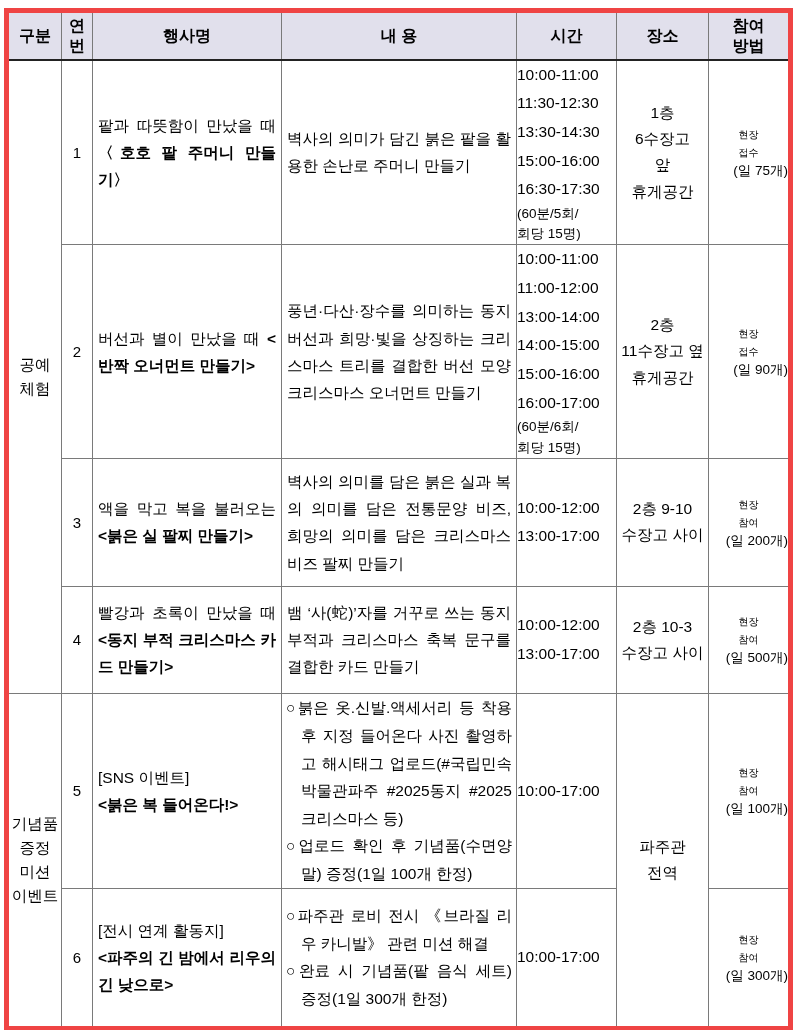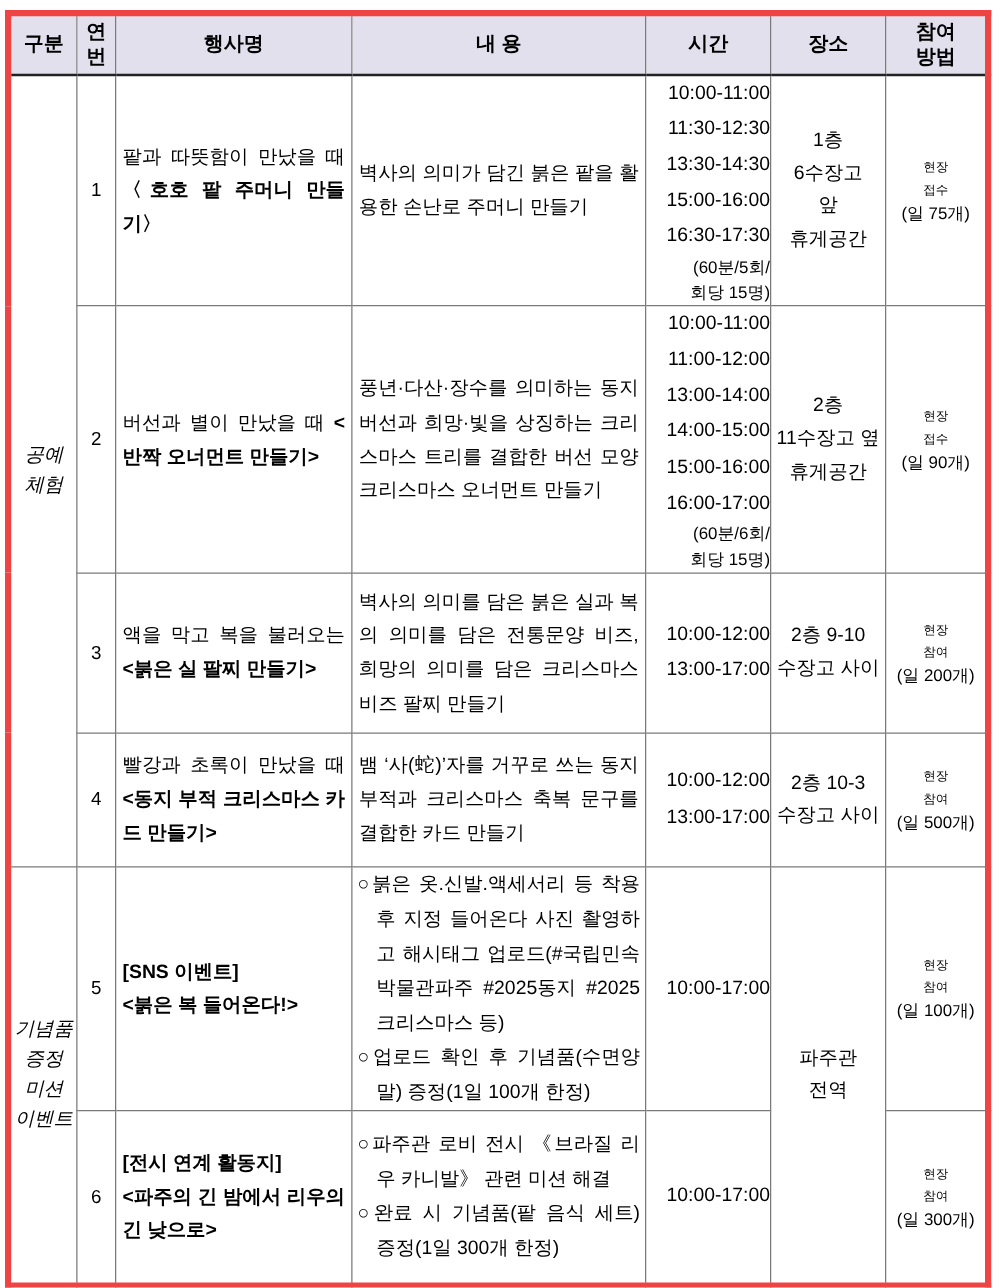--- a/index.html
+++ b/index.html
@@ -38,50 +38,49 @@
   tr.r3 { height: 128px; }
   tr.r4 { height: 107px; }
   tr.r5 { height: 195px; }
   tr.r6 { height: 140px; }
 
   td.group {
     text-align: center;
     font-size: 15.5px;
     line-height: 1.55;
     white-space: pre-line;
-    font-style: italic;
   }
   td.no { text-align: center; font-size: 15px; }
   td.title p, td.content p {
     margin: 0;
     padding: 0 5px;
     font-size: 15.5px;
     line-height: 1.75;
     text-align: justify;
     word-break: break-all;
   }
   .b { font-weight: bold; }
-  .blk { display: block; font-weight: bold; }
+  .blk { display: block; }
   td.content p.bullet {
     padding: 0 4px 0 19px;
     text-indent: -15px;
     line-height: 1.78;
   }
-  td.time { text-align: right; }
+  td.time { text-align: left; }
   .tmain { font-size: 15.5px; line-height: 1.85; white-space: pre-line; }
   .tnote { font-size: 13.5px; line-height: 1.5; white-space: pre-line; }
   td.place {
     text-align: center;
     font-size: 15.5px;
     line-height: 1.7;
     white-space: pre-line;
   }
   td.join { text-align: center; }
   .jmain { font-size: 10px; line-height: 1.8; white-space: pre-line; }
-  .jnote { font-size: 13.5px; line-height: 1.3; }
+  .jnote { font-size: 13.5px; line-height: 1.3; text-align: right; }
 </style>
 </head>
 <body>
 
 <table class="evt">
   <colgroup>
     <col style="width:55px">
     <col style="width:31px">
     <col style="width:189px">
     <col style="width:235px">

